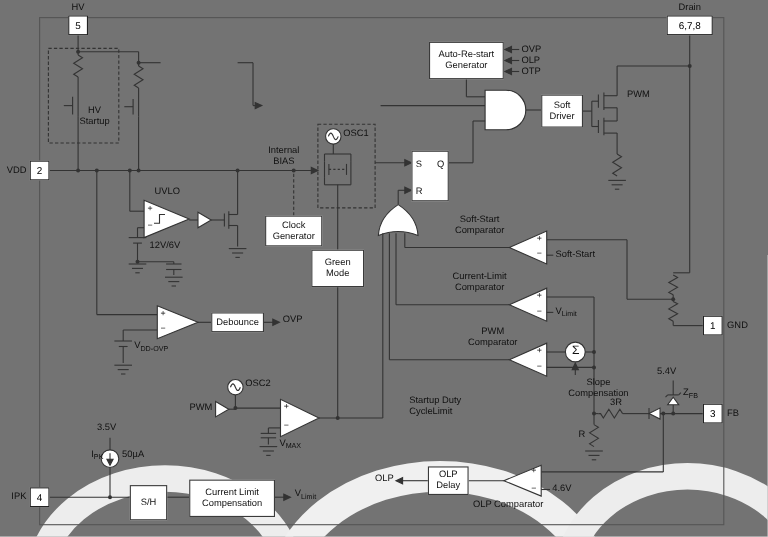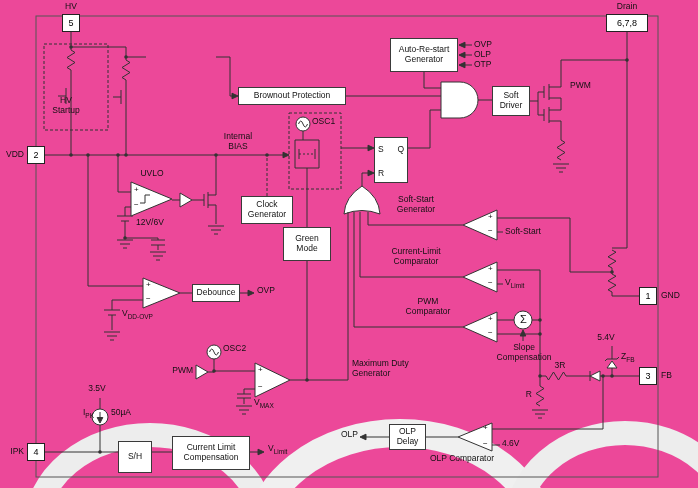--- a/index.html
+++ b/index.html
@@ -1,25 +1,25 @@
 <!DOCTYPE html>
 <html><head>
 <meta charset="utf-8">
 <style>
   html,body{margin:0;padding:0;background:#fff;}
-  .stage{position:relative;width:698px;height:488px;background:#ec4899;
+  .stage{position:relative;width:698px;height:488px;background:#737373;
          font-family:"Liberation Sans",sans-serif;overflow:hidden;}
   .stage svg{position:absolute;left:0;top:0;}
   .blk{position:absolute;border:1px solid #3a3a3a;background:#fff;display:flex;
        align-items:center;justify-content:center;text-align:center;
        font-size:8.5px;line-height:1.15;color:#111;box-sizing:border-box;padding:1px;}
   .pin{position:absolute;border:1.3px solid #222;background:#fff;display:flex;
        align-items:center;justify-content:center;font-size:9px;color:#000;box-sizing:border-box;}
   .lbl{position:absolute;font-size:8.5px;color:#111;line-height:1.12;white-space:nowrap;}
-  .lbl.w{white-space:normal;}
+  .lbl.w{white-space:normal;margin-left:20px;}
   .c{text-align:center;}.r{text-align:right;}
   .sgn{position:absolute;font-size:8px;color:#111;line-height:1;}
   .latch{position:absolute;border:1px solid #3a3a3a;background:#fff;box-sizing:border-box;}
   .latch span{position:absolute;font-size:8.5px;color:#111;}
   sub{font-size:6.5px;}
   .sig{font-size:11px;}
 </style>
 </head>
 <body>
 
@@ -323,21 +323,20 @@
 <div class="lbl r" style="left:0px;top:150px;width:24px">VDD</div>
 <div class="pin" style="left:27px;top:146px;width:18px;height:18px">2</div>
 <div class="lbl r" style="left:0px;top:447px;width:24px">IPK</div>
 <div class="pin" style="left:27px;top:443px;width:18px;height:18px">4</div>
 <div class="pin" style="left:639px;top:287px;width:18px;height:18px">1</div>
 <div class="lbl" style="left:661px;top:291px;width:32px">GND</div>
 <div class="pin" style="left:639px;top:367px;width:18px;height:18px">3</div>
 <div class="lbl" style="left:661px;top:371px;width:28px">FB</div>
 
 <div class="blk" style="left:390px;top:38px;width:68px;height:34px">Auto-Re-start Generator</div>
-<div class="blk" style="left:238px;top:87px;width:108px;height:18px">Brownout Protection</div>
 <div class="blk" style="left:492px;top:86px;width:38px;height:30px">Soft Driver</div>
 <div class="blk" style="left:241px;top:196px;width:52px;height:28px">Clock Generator</div>
 <div class="blk" style="left:283px;top:227px;width:48px;height:34px">Green Mode</div>
 <div class="blk" style="left:192px;top:284px;width:48px;height:18px">Debounce</div>
 <div class="blk" style="left:118px;top:441px;width:34px;height:32px">S/H</div>
 <div class="blk" style="left:172px;top:436px;width:78px;height:34px">Current Limit Compensation</div>
 <div class="blk" style="left:389px;top:424px;width:37px;height:26px">OLP Delay</div>
 
 <div class="latch" style="left:374px;top:137px;width:34px;height:46px">
   <span style="left:3px;top:6px">S</span>
@@ -346,31 +345,31 @@
 </div>
 
 <div class="lbl w c" style="left:46px;top:96px;width:40px">HV Startup</div>
 <div class="lbl w c" style="left:214px;top:132px;width:48px">Internal BIAS</div>
 <div class="lbl" style="left:312px;top:117px;width:28px">OSC1</div>
 <div class="lbl" style="left:223px;top:344px;width:30px">OSC2</div>
 <div class="lbl c" style="left:132px;top:169px;width:40px">UVLO</div>
 <div class="lbl" style="left:136px;top:218px;width:40px">12V/6V</div>
 <div class="lbl" style="left:122px;top:309px;width:56px"><span>V</span><sub>DD-OVP</sub></div>
 <div class="lbl" style="left:257px;top:286px;width:26px">OVP</div>
-<div class="lbl w c" style="left:384px;top:195px;width:64px">Soft-Start Generator</div>
+<div class="lbl w c" style="left:384px;top:195px;width:64px">Soft-Start Comparator</div>
 <div class="lbl" style="left:505px;top:227px;width:46px">Soft-Start</div>
 <div class="lbl w c" style="left:382px;top:247px;width:68px">Current-Limit Comparator</div>
 <div class="lbl" style="left:505px;top:278px;width:40px"><span>V</span><sub>Limit</sub></div>
 <div class="lbl w c" style="left:396px;top:297px;width:64px">PWM Comparator</div>
 <div class="lbl sig c" style="left:517px;top:313px;width:13px">Σ</div>
 <div class="lbl w c" style="left:492px;top:343px;width:64px">Slope Compensation</div>
 <div class="lbl" style="left:570px;top:81px;width:30px">PWM</div>
 <div class="lbl r" style="left:165px;top:366px;width:28px">PWM</div>
 <div class="lbl" style="left:254px;top:398px;width:36px"><span>V</span><sub>MAX</sub></div>
-<div class="lbl w" style="left:352px;top:359px;width:78px">Maximum Duty Generator</div>
+<div class="lbl w" style="left:352px;top:359px;width:78px">Startup Duty CycleLimit</div>
 <div class="lbl c" style="left:80px;top:384px;width:34px">3.5V</div>
 <div class="lbl r" style="left:66px;top:408px;width:28px"><span>I</span><sub>PK</sub></div>
 <div class="lbl" style="left:111px;top:408px;width:36px">50µA</div>
 <div class="lbl" style="left:268px;top:444px;width:40px"><span>V</span><sub>Limit</sub></div>
 <div class="lbl r" style="left:334px;top:430px;width:24px">OLP</div>
 <div class="lbl c" style="left:424px;top:454px;width:76px">OLP Comparator</div>
 <div class="lbl" style="left:502px;top:439px;width:30px">4.6V</div>
 <div class="lbl c" style="left:590px;top:333px;width:32px">5.4V</div>
 <div class="lbl" style="left:621px;top:352px;width:28px"><span>Z</span><sub>FB</sub></div>
 <div class="lbl c" style="left:548px;top:361px;width:24px">3R</div>

